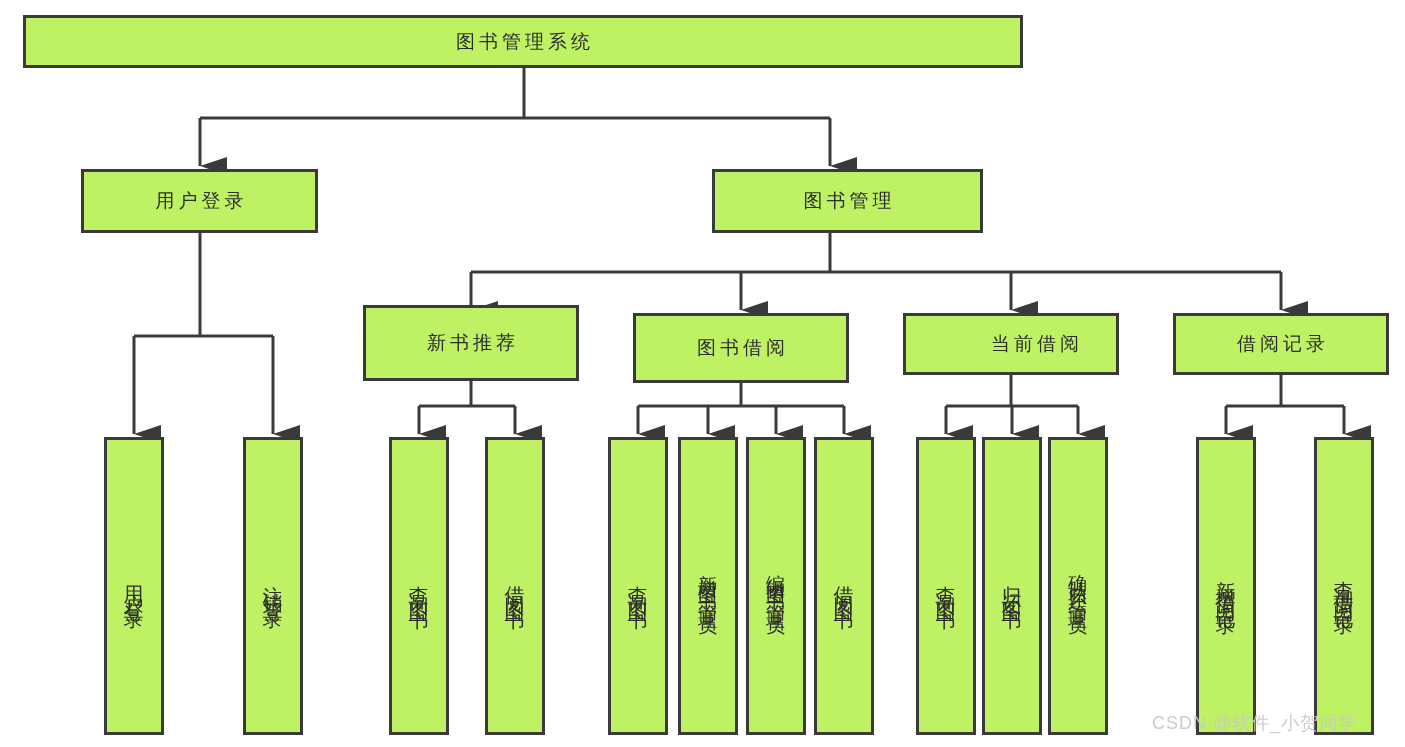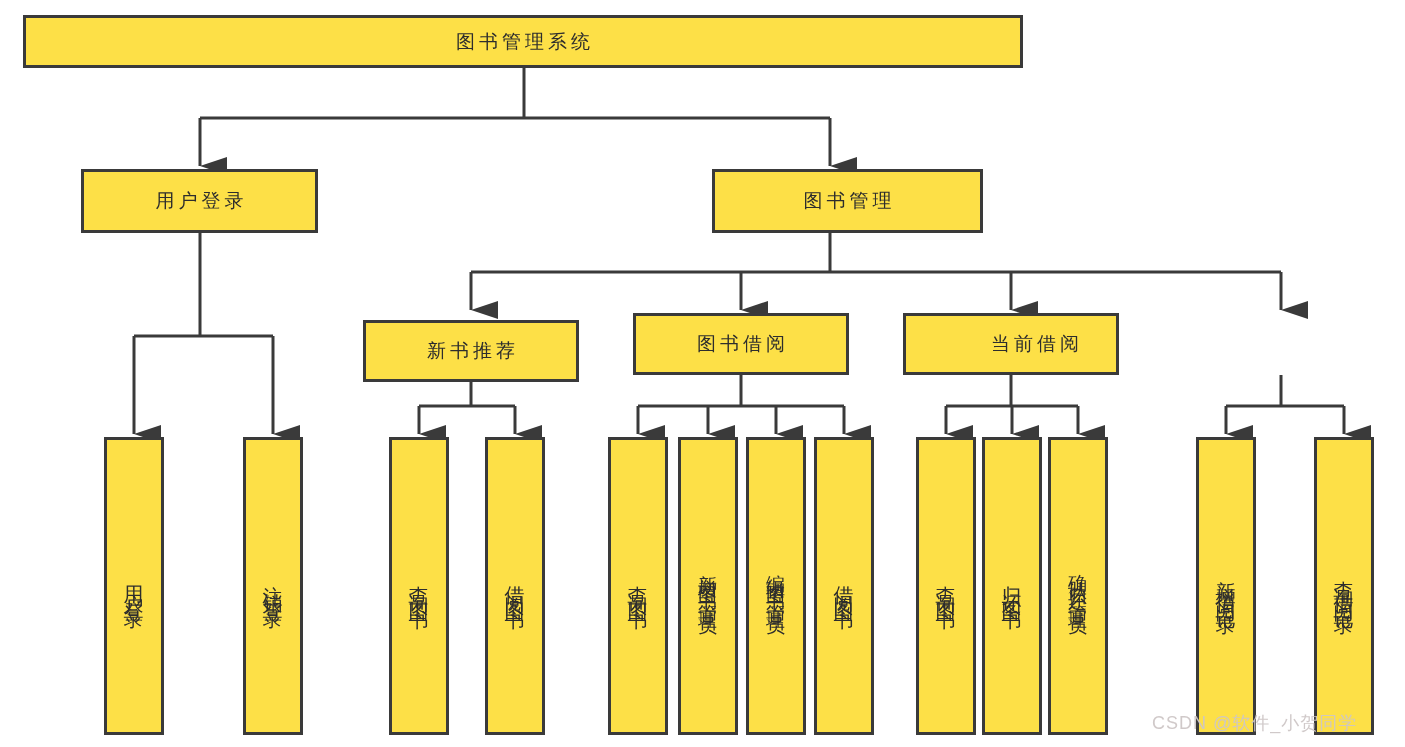--- a/index.html
+++ b/index.html
@@ -12,21 +12,21 @@
     font-family: "Liberation Sans", sans-serif;
     overflow: hidden;
   }
   .wires {
     position: absolute;
     left: 0; top: 0;
     z-index: 1;
   }
   .node {
     position: absolute;
-    background: #fde047;
+    background: #bef264;
     border: 3px solid #3a3a3a;
     display: flex;
     align-items: center;
     justify-content: center;
     color: #2d2d2d;
     z-index: 2;
   }
   .h-label {
     font-size: 19px;
     letter-spacing: 4px;
@@ -103,28 +103,31 @@
     <span class="h-label">图书管理系统</span>
   </div>
 
   <div class="node" style="left:81px; top:169px; width:237px; height:64px;">
     <span class="h-label">用户登录</span>
   </div>
   <div class="node" style="left:712px; top:169px; width:271px; height:64px;">
     <span class="h-label">图书管理</span>
   </div>
 
-  <div class="node" style="left:363px; top:320px; width:216px; height:62px;">
+  <div class="node" style="left:363px; top:305px; width:216px; height:76px;">
     <span class="h-label">新书推荐</span>
   </div>
-  <div class="node" style="left:633px; top:313px; width:216px; height:62px;">
+  <div class="node" style="left:633px; top:313px; width:216px; height:70px;">
     <span class="h-label">图书借阅</span>
   </div>
   <div class="node" style="left:903px; top:313px; width:216px; height:62px;padding-left:48px;">
     <span class="h-label">当前借阅</span>
+  </div>
+  <div class="node" style="left:1173px; top:313px; width:216px; height:62px;">
+    <span class="h-label">借阅记录</span>
   </div>
 
   <div class="node" style="left:104px; top:437px; width:60px; height:298px;">
     <span class="v-label">用户登录</span>
   </div>
   <div class="node" style="left:243px; top:437px; width:60px; height:298px;">
     <span class="v-label">注销登录</span>
   </div>
 
   <div class="node" style="left:389px; top:437px; width:60px; height:298px;">

